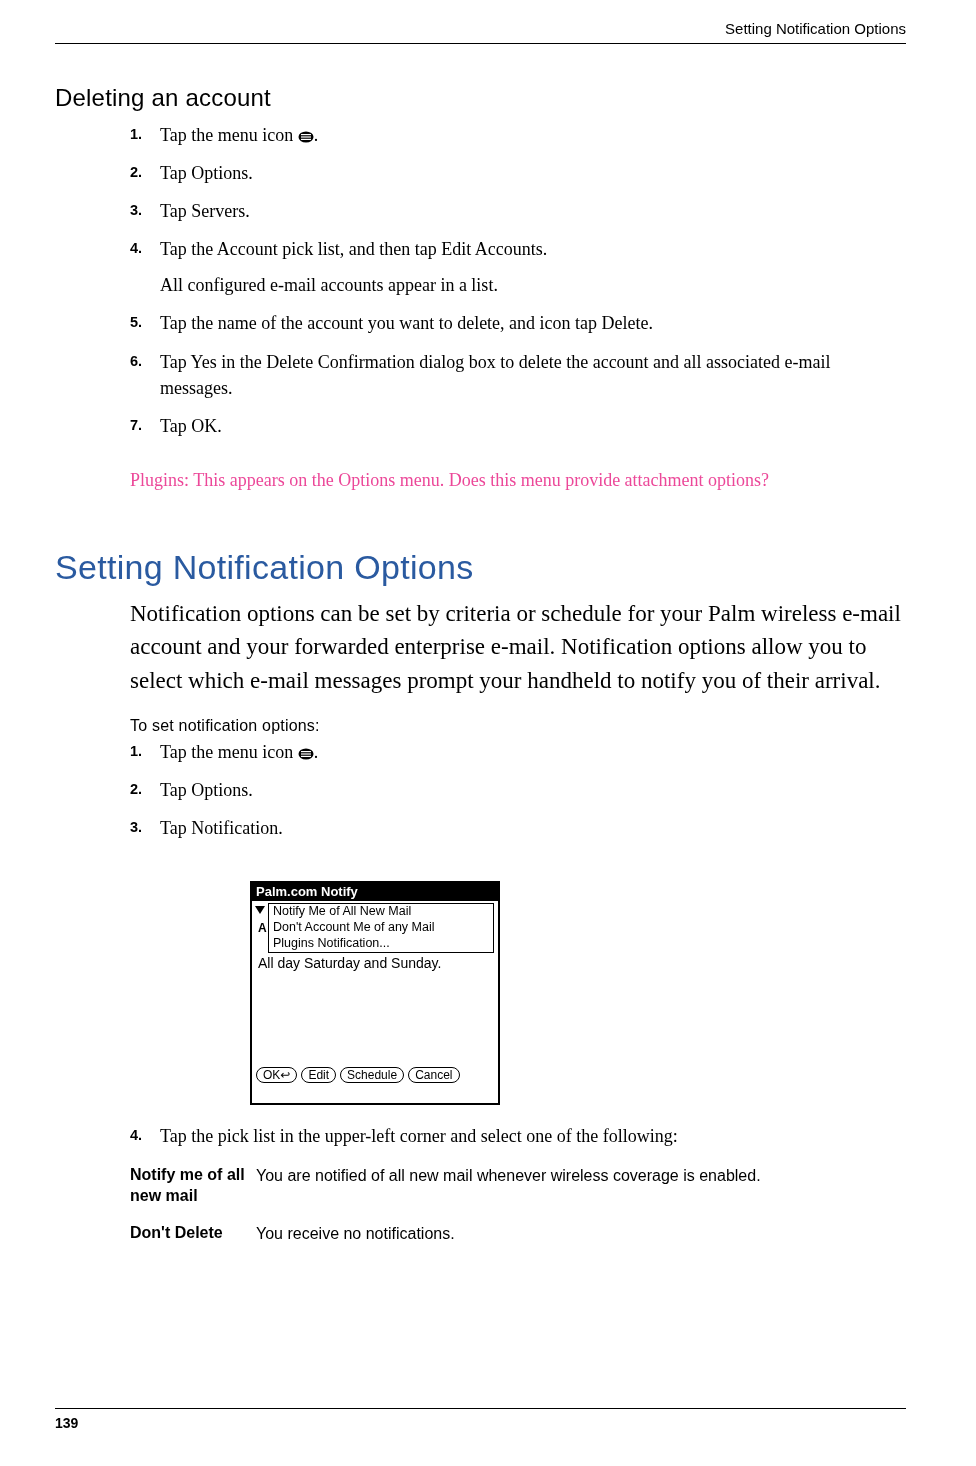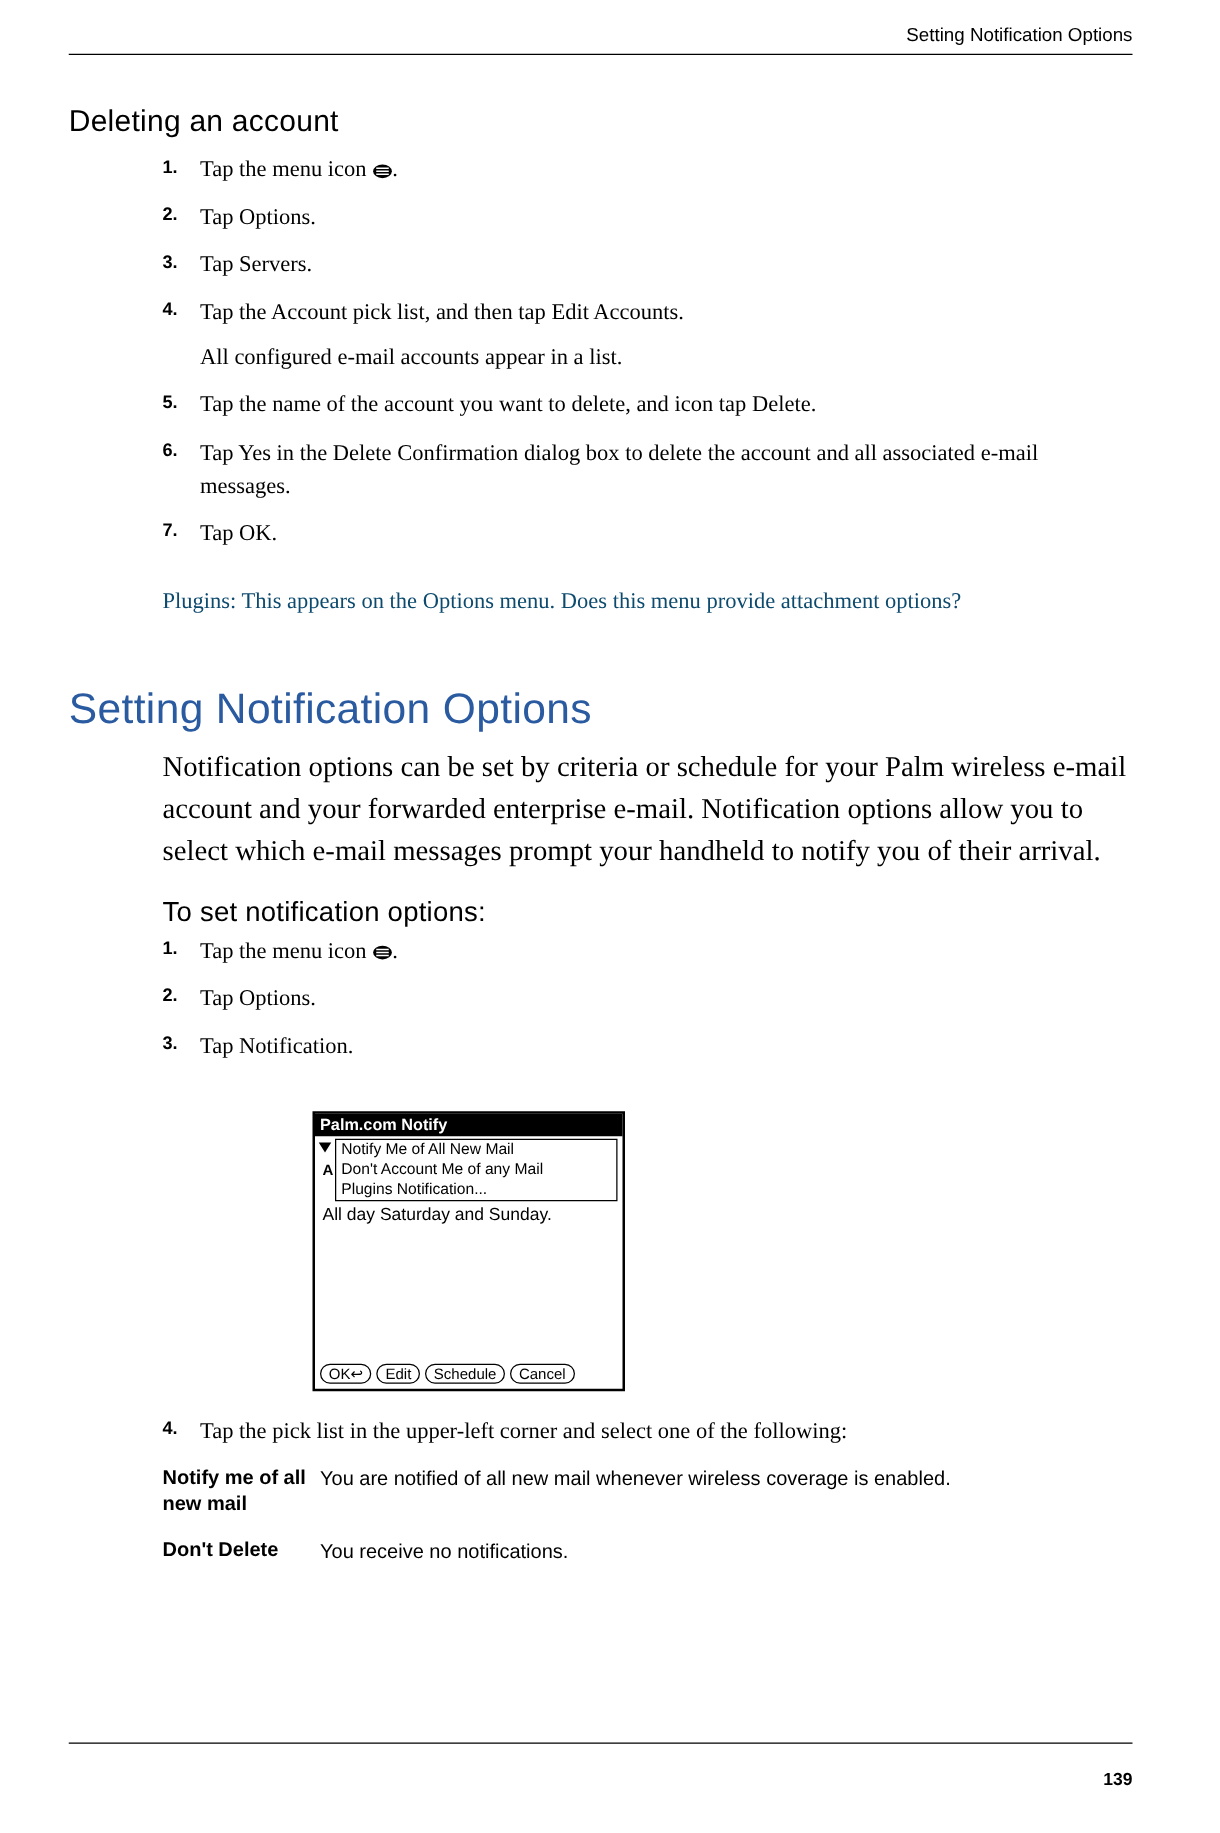--- a/index.html
+++ b/index.html
@@ -66,35 +66,35 @@
     top: 2px;
     font-family: "Helvetica Neue", Helvetica, Arial, sans-serif;
     font-weight: 700;
     font-size: 14.5px;
   }
   ol.steps > li .step-sub {
     display: block;
     margin-top: 10px;
   }
   .plugins {
-    color: #0c4a6e;
+    color: #ec4899;
     font-size: 18px;
     margin: 28px 0 0 0;
     line-height: 1.45;
   }
   .intro {
     font-size: 23px;
     line-height: 1.45;
     margin: 0 0 20px 0;
   }
   .subhead {
     font-family: "Helvetica Neue Condensed", "Arial Narrow", Arial, sans-serif;
     font-stretch: condensed;
     font-weight: 400;
-    font-size: 22px;
+    font-size: 16px;
     margin: 0 0 4px 0;
     letter-spacing: 0.2px;
   }
   .menu-icon {
     display: inline-block;
     vertical-align: -2px;
   }
   .menu-icon svg { display:block; }
   
   .dialog-wrap {
@@ -146,21 +146,21 @@
     font-weight:700;
     font-size:12px;
   }
   .schedule-line {
     margin-left: 2px;
     font-size: 14px;
   }
   .dialog-buttons {
     position: absolute;
     left: 4px;
-    bottom: 4px;
+    bottom: 20px;
     display: flex;
     gap: 4px;
   }
   .pill {
     border: 1.2px solid #000;
     border-radius: 9px;
     padding: 0 6px;
     font-size: 12px;
     line-height: 15px;
     height: 16px;
@@ -184,25 +184,25 @@
   .opts-def {
     flex: 1;
     line-height: 1.4;
   }
   .footer {
     position: absolute;
     left: 55px;
     right: 70px;
     bottom: 35px;
     border-top: 1.5px solid #000;
-    text-align: right;
+    text-align: left;
     font-family: "Helvetica Neue", Helvetica, Arial, sans-serif;
     font-weight: 700;
     font-size: 14px;
-    padding-top: 20px;
+    padding-top: 6px;
   }
 </style>
 </head>
 <body>
 
 <div class="page">
   <div class="running-head">Setting Notification Options</div>
 
   <div class="h2">Deleting an account</div>
   <div class="body-indent">

